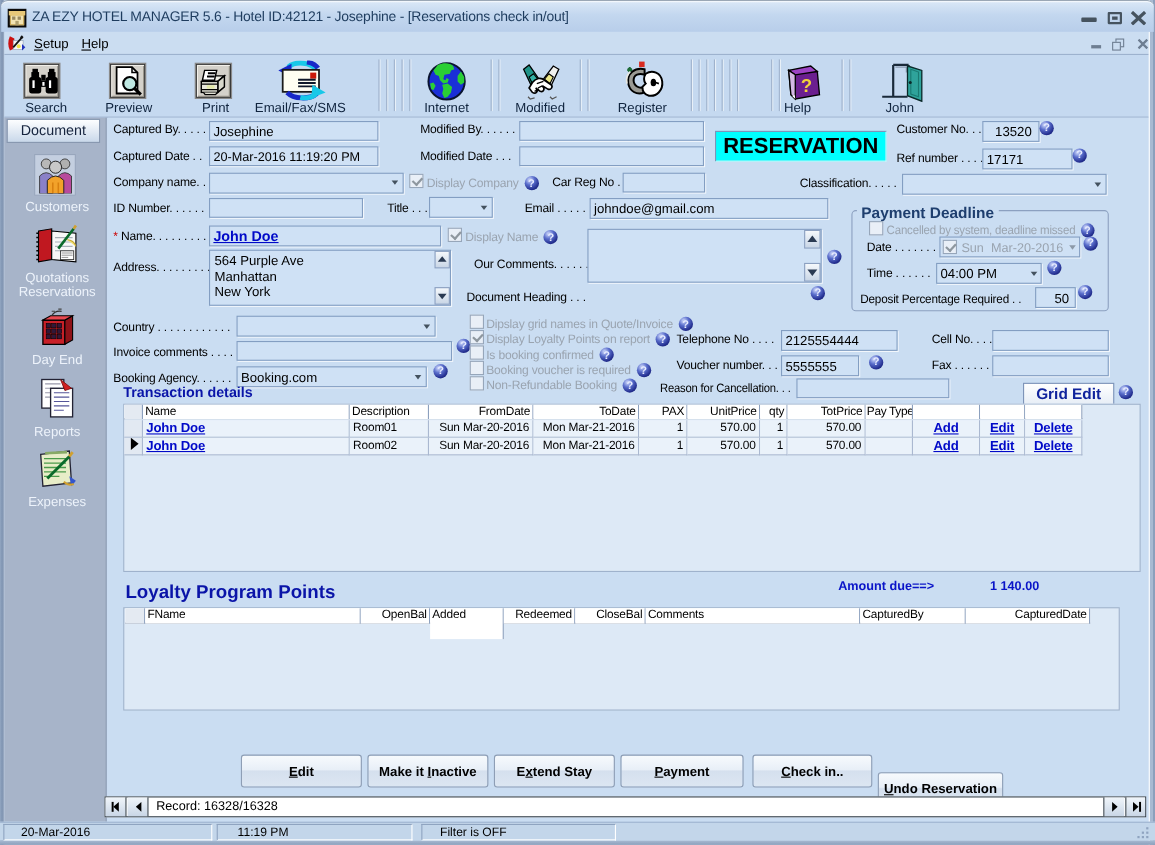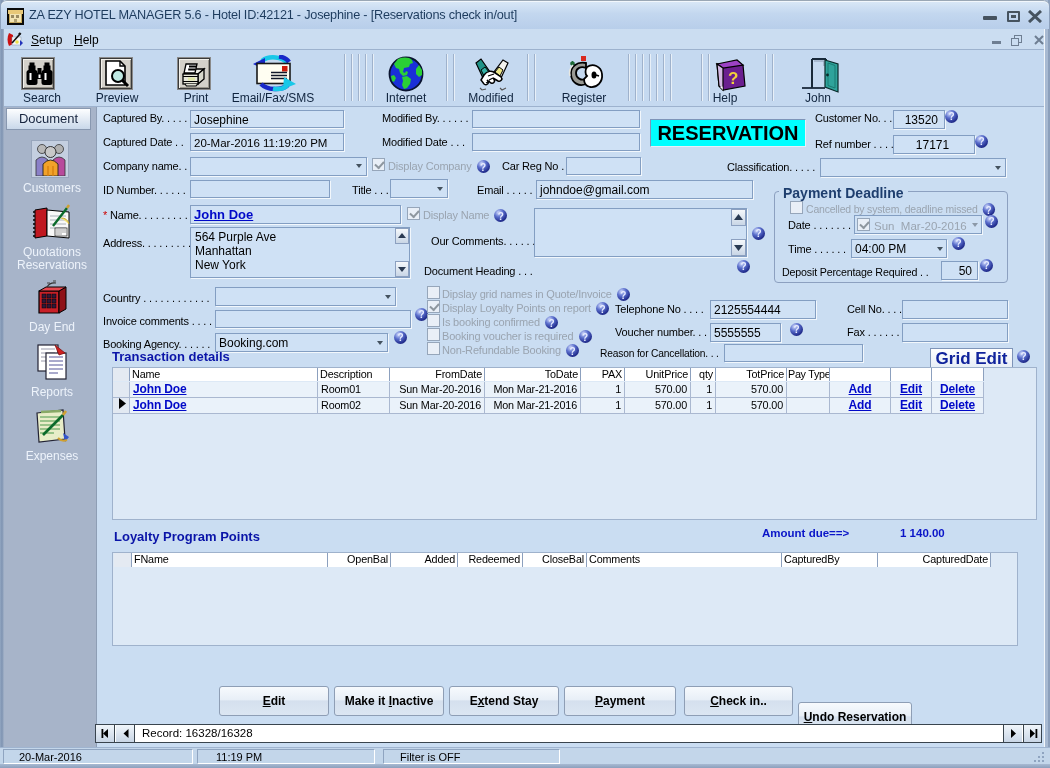--- a/index.html
+++ b/index.html
@@ -276,21 +276,21 @@
   <div class="fld" style="left:472px;top:110px;width:168px;height:18px;"></div>
   <div class="lbl" style="left:815px;top:112px;">Customer No. . .</div>
   <div class="fld" style="left:893px;top:110px;width:52px;height:19px;text-align:right;padding-right:6px;">13520</div>
   <div class="q" style="left:945px;top:110px;"></div>
   <div class="abs" style="left:650px;top:119px;width:156px;height:28px;background:#00FFFF;border:1px solid;border-color:#7E94B8 #E8F0F8 #E8F0F8 #7E94B8;text-align:center;font-size:20px;font-weight:bold;color:#000;line-height:26px;">RESERVATION</div>
   <div class="lbl" style="left:103px;top:136px;">Captured Date  . .</div>
   <div class="fld" style="left:190px;top:133px;width:154px;height:18px;font-size:11.5px;">20-Mar-2016 11:19:20 PM</div>
   <div class="lbl" style="left:382px;top:136px;">Modified Date   . . .</div>
   <div class="fld" style="left:472px;top:133px;width:168px;height:18px;"></div>
   <div class="lbl" style="left:815px;top:138px;">Ref number . . . .</div>
-  <div class="fld" style="left:893px;top:135px;width:82px;height:19px;text-align:center;padding-right:6px;">17171</div>
+  <div class="fld" style="left:893px;top:135px;width:82px;height:19px;text-align:left;padding-right:6px;">17171</div>
   <div class="q" style="left:975px;top:135px;"></div>
 
   <div class="lbl" style="left:103px;top:160px;">Company name. . .</div>
   <div class="fld" style="left:190px;top:157px;width:177px;height:19px;">
       <div class="dda" style="top:6px;right:4px;"></div>
     </div>
   <div class="cb on" style="left:372px;top:158px;"></div>
   <div class="lbl gray" style="left:388px;top:160px;">Display Company<span class="qi"></span></div>
   <div class="lbl" style="left:502px;top:160px;">Car Reg No .</div>
   <div class="fld" style="left:566px;top:157px;width:75px;height:18px;"></div>
@@ -381,21 +381,21 @@
   <div class="fld" style="left:902px;top:300px;width:106px;height:19px;"></div>
   <div class="lbl" style="left:615px;top:326px;">Voucher number. . .</div>
   <div class="fld" style="left:710px;top:323px;width:71px;height:19px;">5555555</div>
   <div class="q" style="left:790px;top:323px;"></div>
   <div class="lbl" style="left:847px;top:326px;">Fax . . . . . .</div>
   <div class="fld" style="left:902px;top:323px;width:106px;height:19px;"></div>
   <div class="lbl" style="left:600px;top:347px;transform:scaleX(0.93);transform-origin:0 0;">Reason for Cancellation. . .</div>
   <div class="fld" style="left:724px;top:344px;width:139px;height:18px;"></div>
 
   <div class="abs" style="left:112px;top:349px;font-size:13px;font-weight:bold;color:#0A14A8;">Transaction details</div>
-  <div class="abs" style="left:930px;top:348px;width:83px;height:21px;background:linear-gradient(#FFFFFF,#E6EDF6);border:1px solid #7E94B8;text-align:center;font-size:17px;font-weight:bold;color:#10239C;line-height:19px;">Grid Edit</div>
+  <div class="abs" style="left:930px;top:348px;width:83px;height:21px;background:linear-gradient(#FFFFFF,#E6EDF6);border:1px solid #7E94B8;text-align:center;font-size:14px;font-weight:bold;color:#10239C;line-height:19px;">Grid Edit</div>
   <div class="q" style="left:1017px;top:350px;"></div>
 
   <div class="abs" style="left:112px;top:367px;width:925px;height:153px;background:#DDE9F6;border:1px solid #9FB2CC;"></div>
   <div class="abs" style="left:113px;top:368px;width:871px;height:13px;background:#fff;border-bottom:1px solid #5A6A85;"></div>
   <div class="gh" style="left:113px;top:368px;width:17px;height:13px;background:#E4EAF2;"></div>
   <div class="gh" style="left:130px;top:368px;width:188px;height:13px;">Name</div>
   <div class="gh" style="left:318px;top:368px;width:72px;height:13px;">Description</div>
   <div class="gh" style="left:390px;top:368px;width:95px;height:13px;text-align:right;">FromDate</div>
   <div class="gh" style="left:485px;top:368px;width:96px;height:13px;text-align:right;">ToDate</div>
   <div class="gh" style="left:581px;top:368px;width:44px;height:13px;text-align:right;">PAX</div>
@@ -432,28 +432,28 @@
   <div class="gc" style="left:625px;top:398px;width:66px;height:16px;background:#EAF2FA;text-align:right;">570.00</div>
   <div class="gc" style="left:691px;top:398px;width:25px;height:16px;background:#EAF2FA;text-align:right;">1</div>
   <div class="gc" style="left:716px;top:398px;width:71px;height:16px;background:#EAF2FA;text-align:right;">570.00</div>
   <div class="gc" style="left:787px;top:398px;width:43px;height:16px;background:#EAF2FA;"></div>
   <div class="gc" style="left:830px;top:398px;width:61px;height:16px;background:#EAF2FA;text-align:center;"><span class="link" style="font-size:12px;">Add</span></div>
   <div class="gc" style="left:891px;top:398px;width:41px;height:16px;background:#EAF2FA;text-align:center;"><span class="link" style="font-size:12px;">Edit</span></div>
   <div class="gc" style="left:932px;top:398px;width:52px;height:16px;background:#EAF2FA;text-align:center;"><span class="link" style="font-size:12px;">Delete</span></div>
 
   <div class="abs" style="left:762px;top:527px;font-size:11.5px;font-weight:bold;color:#0A14C8;">Amount due==&gt;</div>
   <div class="abs" style="left:900px;top:527px;font-size:11.5px;font-weight:bold;color:#0A14C8;">1 140.00</div>
-  <div class="abs" style="left:114px;top:529px;font-size:13px;font-weight:bold;color:#0A14A8;">Loyalty Program Points</div>
+  <div class="abs" style="left:114px;top:529px;font-size:17px;font-weight:bold;color:#0A14A8;">Loyalty Program Points</div>
 
   <div class="abs" style="left:112px;top:552px;width:906px;height:94px;background:#DDE9F6;border:1px solid #9FB2CC;"></div>
   <div class="abs" style="left:114px;top:553px;width:877px;height:14px;background:#fff;border-bottom:1px solid #5A6A85;"></div>
   <div class="gh" style="left:114px;top:553px;width:18px;height:14px;background:#E4EAF2;"></div>
   <div class="gh" style="left:132px;top:553px;width:196px;height:14px;">FName</div>
   <div class="gh" style="left:328px;top:553px;width:63px;height:14px;text-align:right;">OpenBal</div>
-  <div class="gh" style="left:391px;top:553px;width:67px;height:14px;text-align:right;">Added</div>
+  <div class="gh" style="left:391px;top:553px;width:67px;height:28px;">Added</div>
   <div class="gh" style="left:458px;top:553px;width:65px;height:14px;text-align:right;">Redeemed</div>
   <div class="gh" style="left:523px;top:553px;width:64px;height:14px;text-align:right;">CloseBal</div>
   <div class="gh" style="left:587px;top:553px;width:195px;height:14px;">Comments</div>
   <div class="gh" style="left:782px;top:553px;width:96px;height:14px;">CapturedBy</div>
   <div class="gh" style="left:878px;top:553px;width:113px;height:14px;text-align:right;">CapturedDate</div>
 
   <div class="btn" style="left:219px;top:686px;width:110px;"><u>E</u>dit</div>
   <div class="btn" style="left:334px;top:686px;width:110px;">Make it <u>I</u>nactive</div>
   <div class="btn" style="left:449px;top:686px;width:110px;">E<u>x</u>tend Stay</div>
   <div class="btn" style="left:564px;top:686px;width:112px;"><u>P</u>ayment</div>

